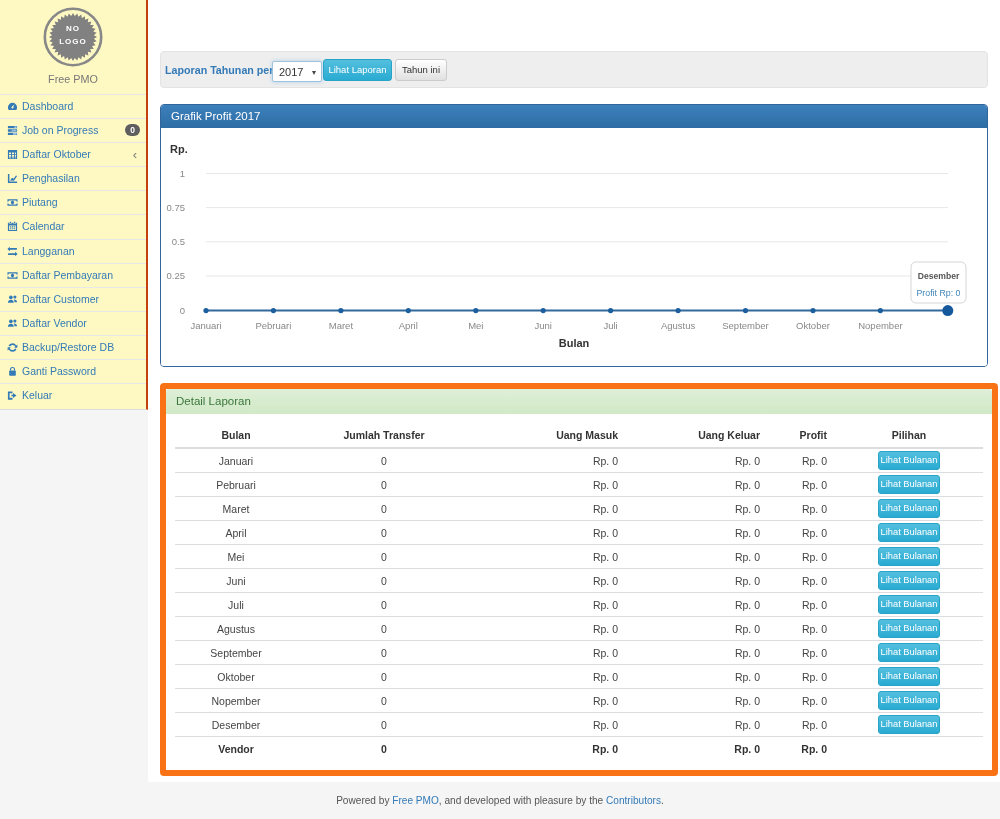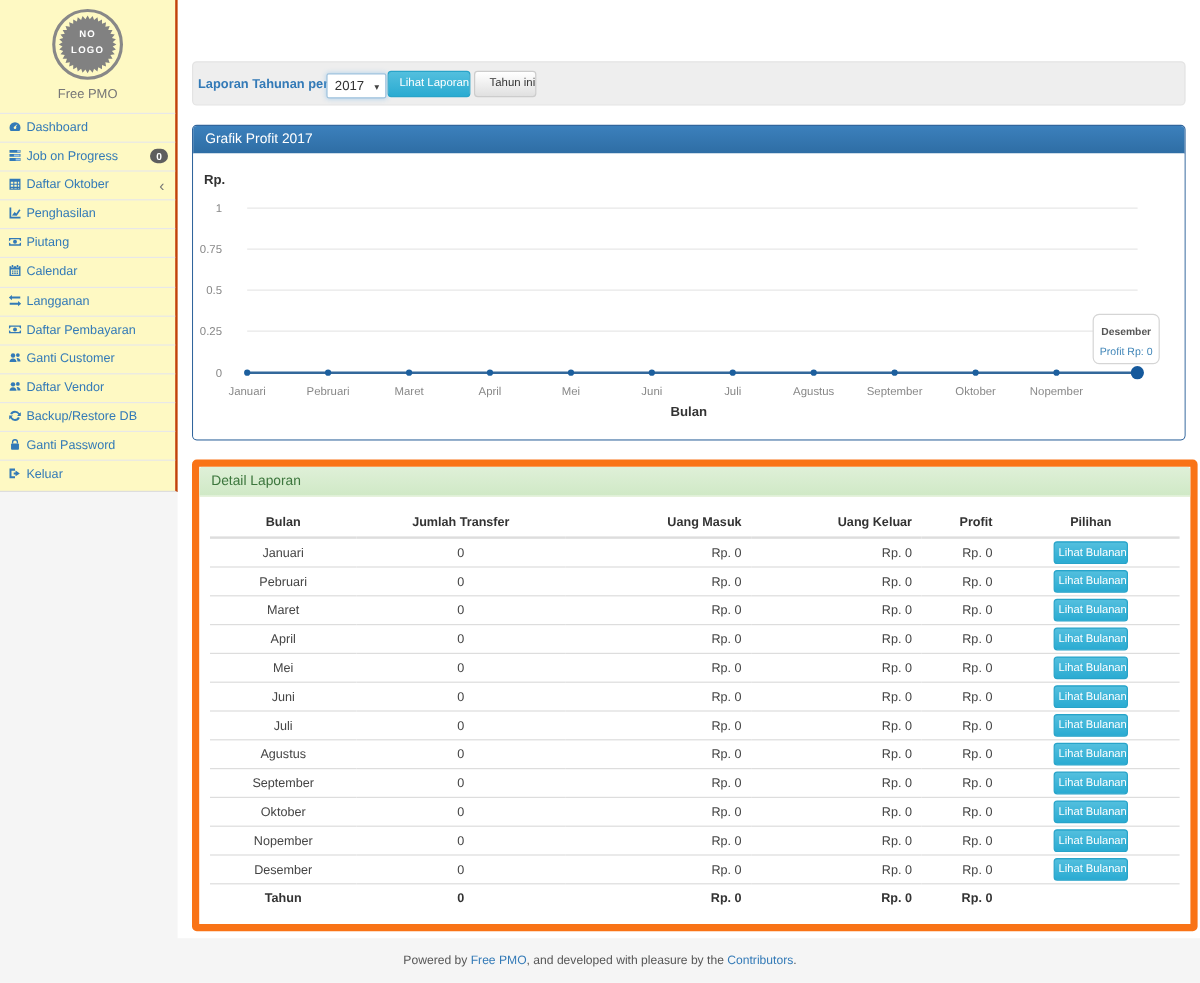--- a/index.html
+++ b/index.html
@@ -17,21 +17,21 @@
 .badge { position:absolute; right:6px; top:5px; background:#5e5e5e; color:#fff; font-size:8.5px; font-weight:bold; line-height:12px; padding:0 5px; border-radius:8px; }
 .chev { position:absolute; right:9px; top:0; color:#777; font-size:13px; }
 
 #content { position:absolute; left:148px; top:0; width:852px; height:782px; background:#fff; }
 #breadcrumb { position:absolute; left:12px; top:9px; width:820px; height:26px; background:#f5f5f5; border-radius:4px; font-size:11px; line-height:26px; padding-left:8px; color:#777; }
 #breadcrumb .sep { color:#ccc; padding:0 4px; }
 #well { position:absolute; left:12px; top:51px; width:826px; height:35px; background:#eeeeee; border:1px solid #e3e3e3; border-radius:4px; }
 #well .lbl { position:absolute; left:4px; top:0; line-height:36px; font-size:10.7px; font-weight:bold; color:#337ab7; }
 #well select { position:absolute; box-sizing:border-box; left:111px; top:9px; width:50px; height:21px; border:1px solid #9fc2dd; border-radius:2px; background:#fff; box-shadow:0 0 4px rgba(102,175,233,.45); font-size:11px; font-family:"Liberation Sans",sans-serif; color:#333; padding-left:6px; -webkit-appearance:none; appearance:none; }
 #well .arrow { position:absolute; left:151px; top:19px; width:0; height:0; border-left:2.8px solid transparent; border-right:2.8px solid transparent; border-top:4px solid #444; pointer-events:none; }
-.btn { display:inline-block; text-align:right; border-radius:3px; font-family:"Liberation Sans",sans-serif; }
+.btn { display:inline-block; text-align:center; border-radius:3px; font-family:"Liberation Sans",sans-serif; }
 .btn-info { background:linear-gradient(#53bfde,#2aabd2); border:1px solid #28a4c9; color:#fff; }
 .btn-default { background:linear-gradient(#fff,#e0e0e0); border:1px solid #ccc; color:#333; }
 #btn1 { position:absolute; left:162px; top:7px; width:67px; height:20px; line-height:20px; font-size:9.5px; }
 #btn2 { position:absolute; left:234px; top:7px; width:50px; height:20px; line-height:20px; font-size:9.5px; }
 
 #chartpanel { position:absolute; left:12px; top:104px; width:826px; height:261px; border:1px solid #31659c; border-radius:4px; }
 #chartpanel .hd { height:23px; background:linear-gradient(#3c80bc,#2e6da4); border-radius:3px 3px 0 0; color:#fff; font-size:11.5px; line-height:23px; padding-left:10px; }
 #chartpanel .bd { position:relative; height:238px; background:#fff; border-radius:0 0 3px 3px; }
 
 #detailpanel { position:absolute; left:12px; top:383px; width:826px; height:381px; border:6px solid #f97316; border-radius:4px; background:#fff; }
@@ -238,21 +238,21 @@
             <td class="ctr">Desember</td>
             <td class="ctr">0</td>
             <td class="rgt">Rp. 0</td>
             <td class="rgt">Rp. 0</td>
             <td class="rgt">Rp. 0</td>
             <td class="ctr">
               <a class="btn btn-info btn-xs" href="#">Lihat Bulanan</a>
             </td>
           </tr>
           <tr class="total">
-            <td class="ctr">Tahun</td>
+            <td class="ctr">Vendor</td>
             <td class="ctr">0</td>
             <td class="rgt">Rp. 0</td>
             <td class="rgt">Rp. 0</td>
             <td class="rgt">Rp. 0</td>
             <td></td>
           </tr>
         </tbody>
     </table>
   </div>
 </div>
@@ -291,21 +291,21 @@
           <path d="M3.2 2.3h7.6v1.8H3.2V5.6L.4 3.2 3.2.8zM8.8 7.9H1.2v1.8h7.6v1.5l2.8-2.4-2.8-2.4z" fill="#337ab7"></path>
         </svg><a href="#">Langganan</a></li>
       <li><svg width="11" height="11" viewBox="0 0 12 12">
           <path d="M.5 2.5h11v7H.5zm1.5 1.2a1.6 1.6 0 0 1-1.6 1.6v1.4a1.6 1.6 0 0 1 1.6 1.6h8a1.6 1.6 0 0 1 1.6-1.6V5.3a1.6 1.6 0 0 1-1.6-1.6zM6 4.2A1.8 1.8 0 1 1 6 7.8 1.8 1.8 0 0 1 6 4.2z" fill="#337ab7"></path>
         </svg><a href="#">Daftar Pembayaran</a></li>
       <li><svg width="11" height="11" viewBox="0 0 12 12">
           <circle cx="4.2" cy="3.6" r="2" fill="#337ab7"></circle>
           <path d="M1 9.5c0-2 1.4-3.3 3.2-3.3S7.4 7.5 7.4 9.5z" fill="#337ab7"></path>
           <circle cx="8.6" cy="3.2" r="1.7" fill="#337ab7"></circle>
           <path d="M8 5.9c1.7 0 3 1.3 3 3.2H8.2C8.2 7.8 8 6.8 7.4 6.1z" fill="#337ab7"></path>
-        </svg><a href="#">Ganti Customer</a></li>
+        </svg><a href="#">Daftar Customer</a></li>
       <li><svg width="11" height="11" viewBox="0 0 12 12">
           <circle cx="4.2" cy="3.6" r="2" fill="#337ab7"></circle>
           <path d="M1 9.5c0-2 1.4-3.3 3.2-3.3S7.4 7.5 7.4 9.5z" fill="#337ab7"></path>
           <circle cx="8.6" cy="3.2" r="1.7" fill="#337ab7"></circle>
           <path d="M8 5.9c1.7 0 3 1.3 3 3.2H8.2C8.2 7.8 8 6.8 7.4 6.1z" fill="#337ab7"></path>
         </svg><a href="#">Daftar Vendor</a></li>
       <li><svg width="11" height="11" viewBox="0 0 12 12">
           <path d="M6 1.3a4.7 4.7 0 0 1 4.1 2.4l1.2-1v3.5H7.8l1.3-1.1A3 3 0 0 0 6 3.2 3 3 0 0 0 3.3 4.9L1.6 4.2A4.7 4.7 0 0 1 6 1.3z" fill="#337ab7"></path>
           <path d="M6 10.7A4.7 4.7 0 0 1 1.9 8.3l-1.2 1V5.8h3.5L2.9 6.9A3 3 0 0 0 6 8.8a3 3 0 0 0 2.7-1.7l1.7.7A4.7 4.7 0 0 1 6 10.7z" fill="#337ab7"></path>
         </svg><a href="#">Backup/Restore DB</a></li>

